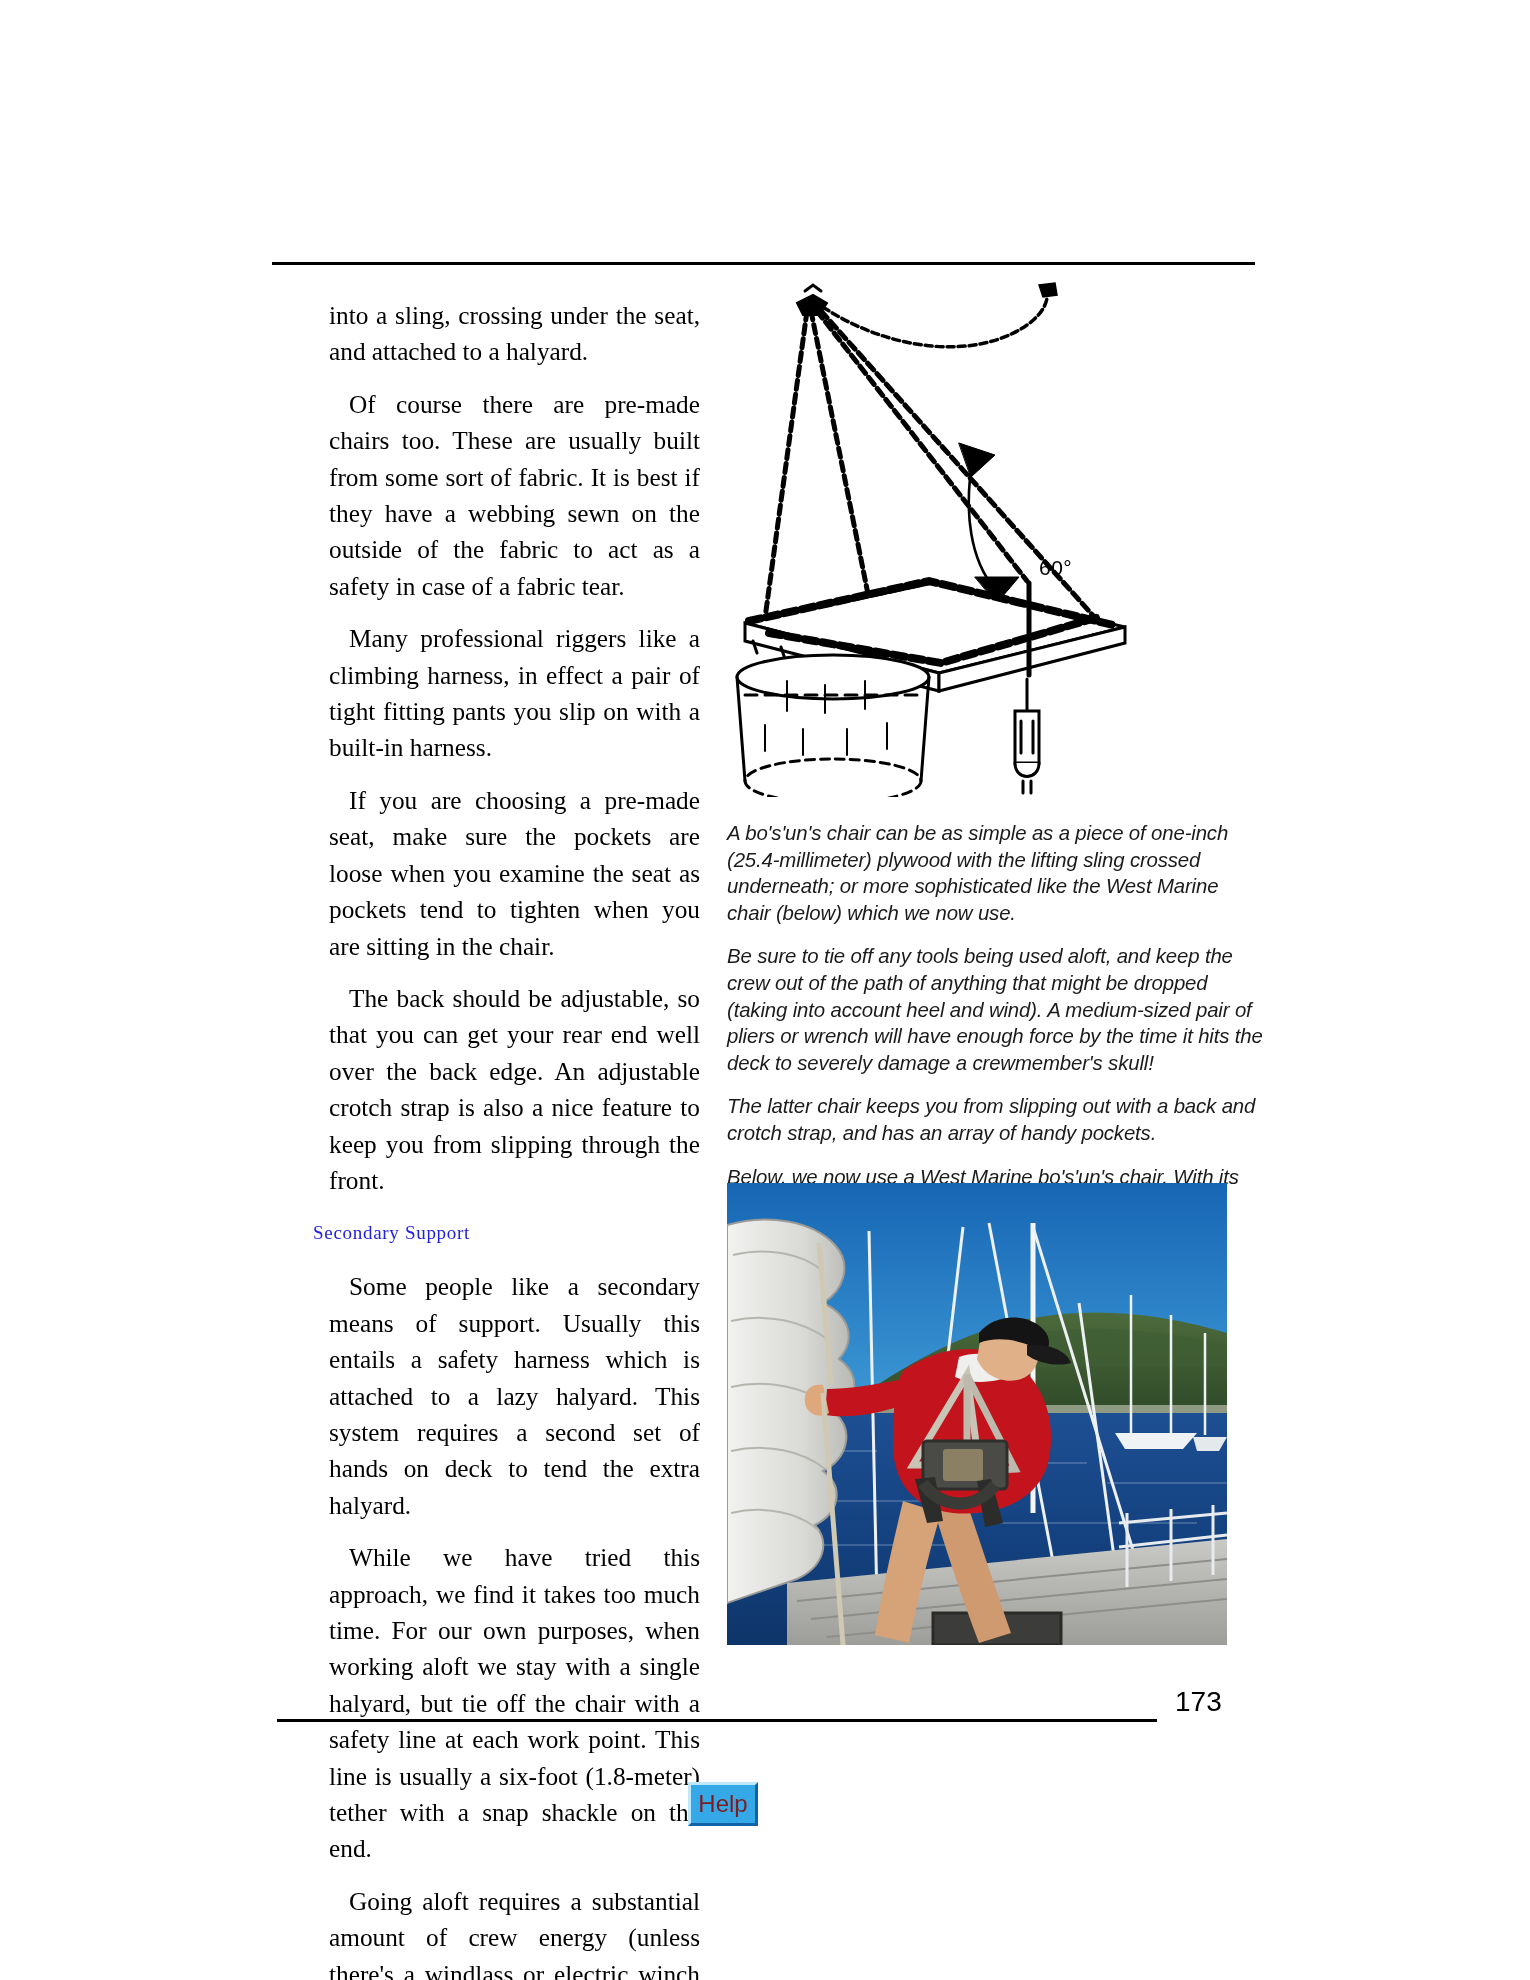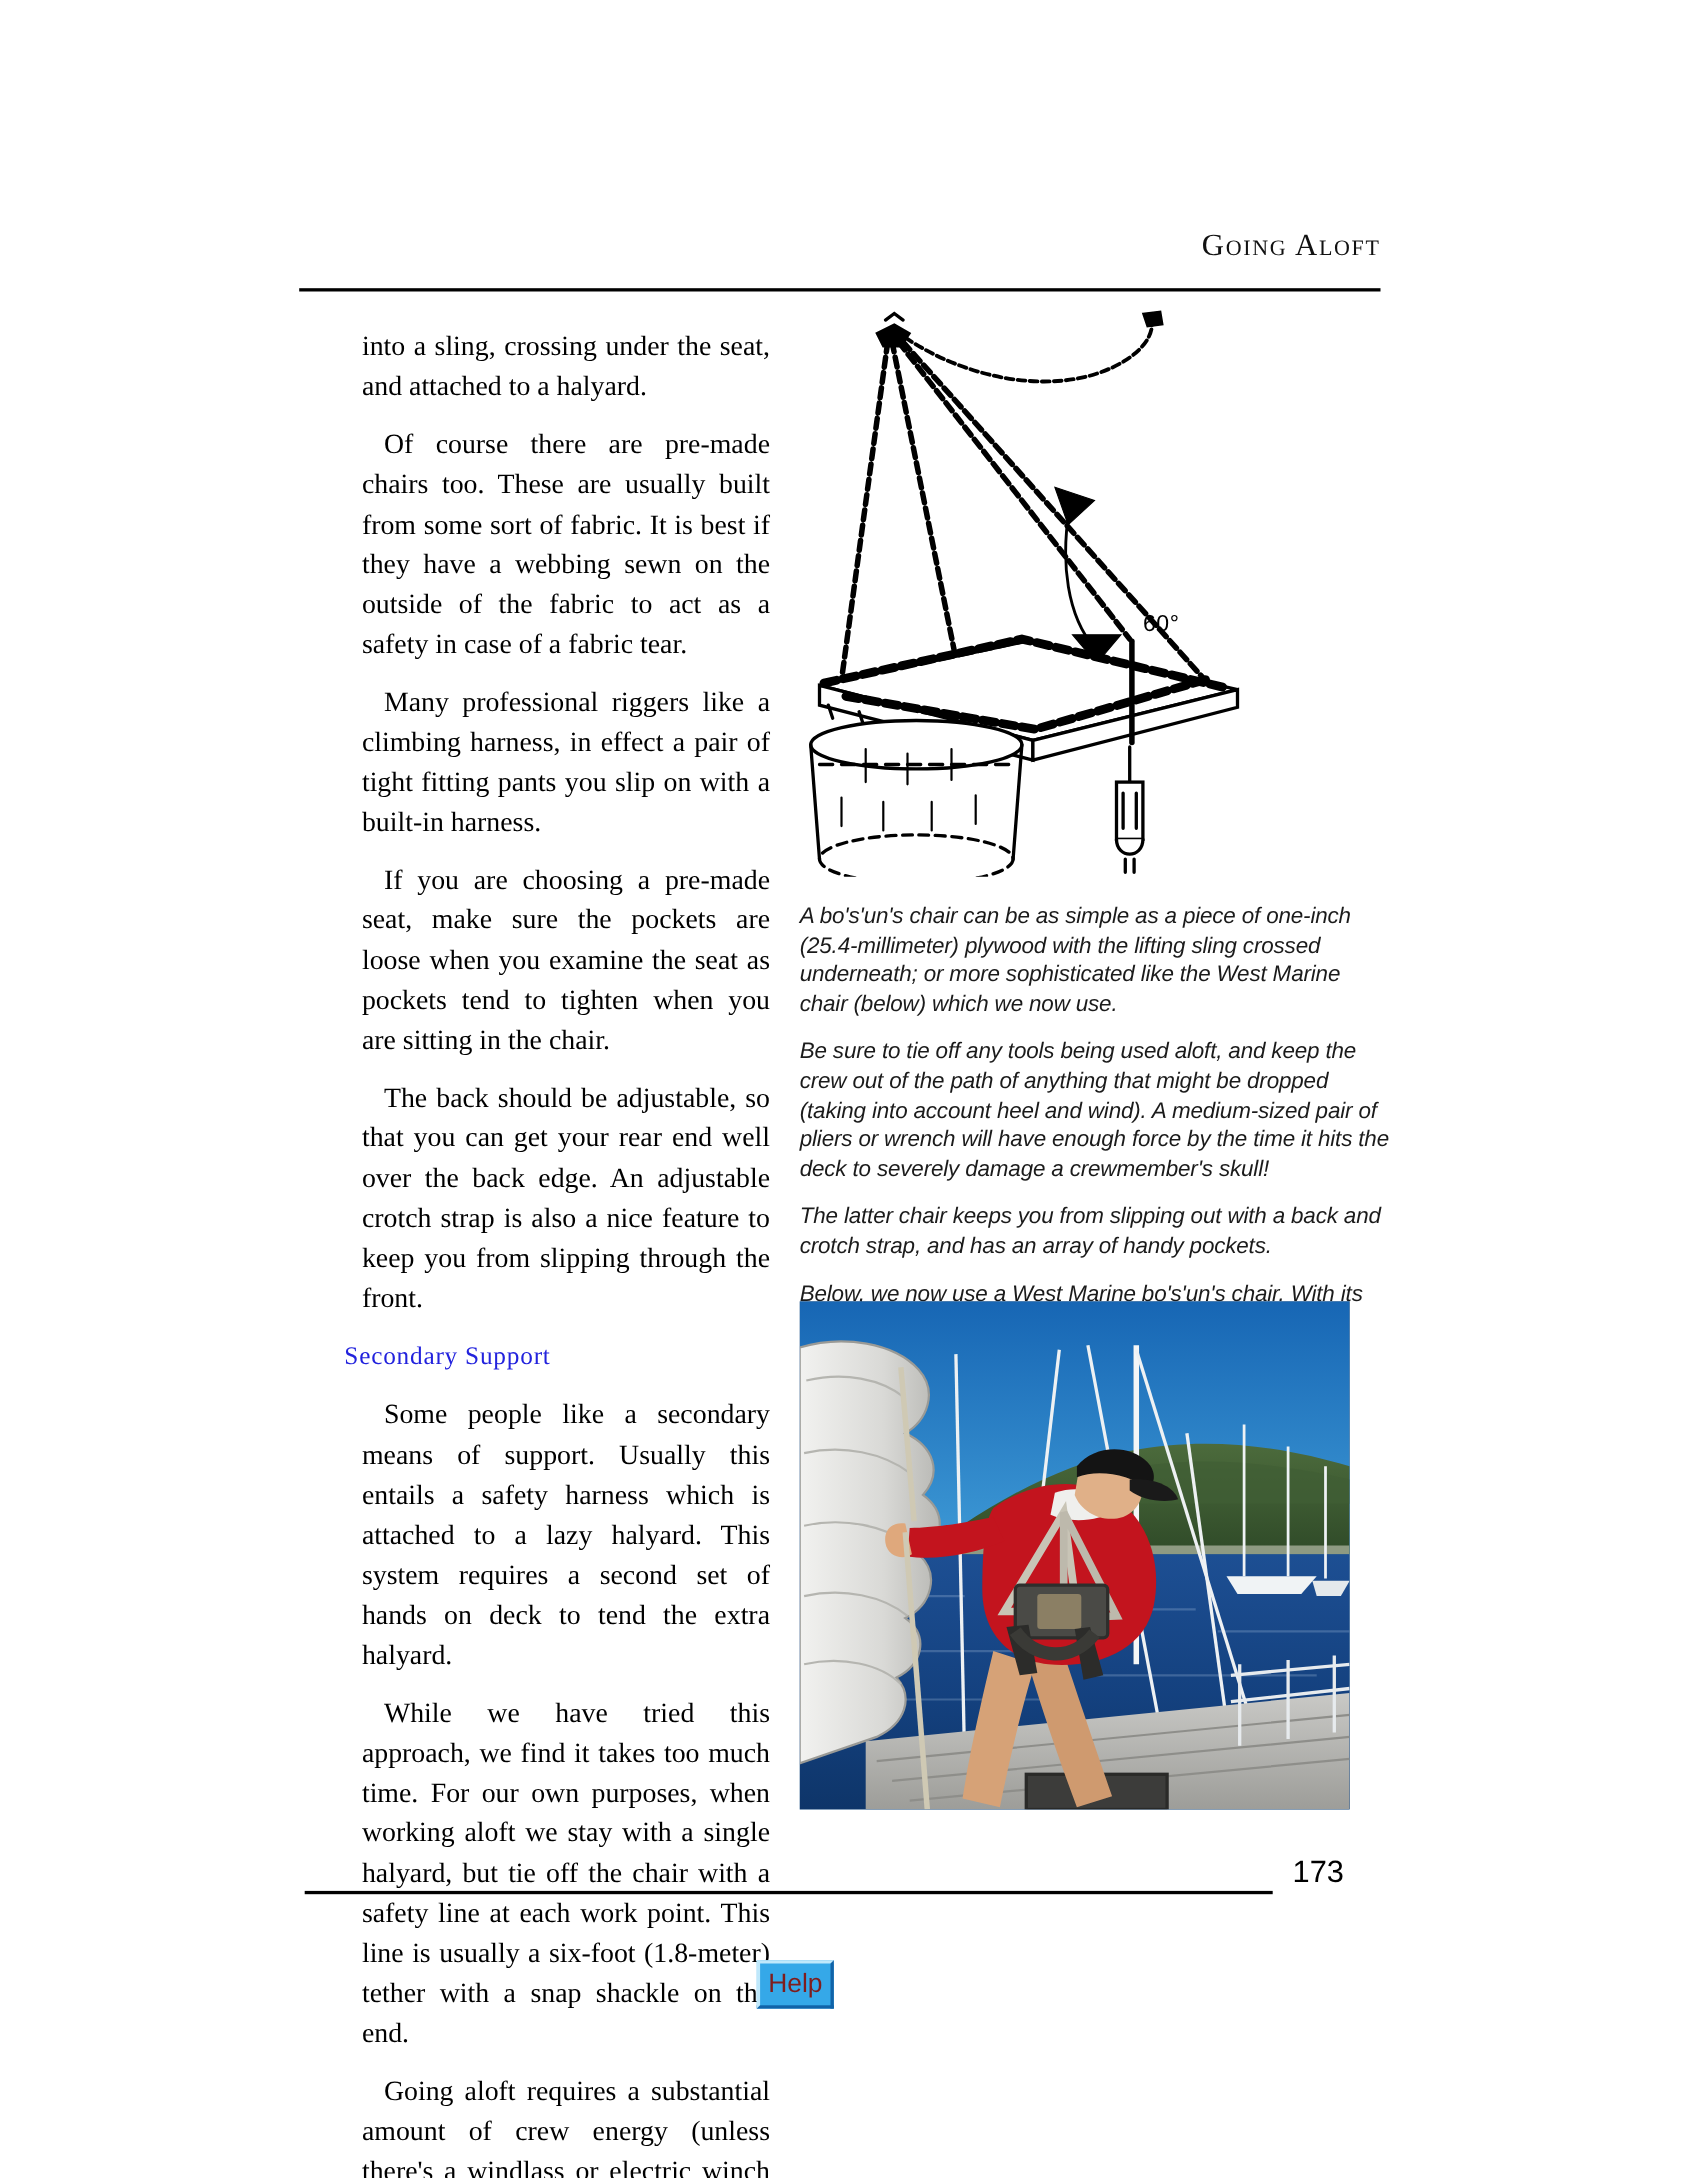--- a/index.html
+++ b/index.html
@@ -54,21 +54,21 @@
   .col-left p {
     margin: 16px;
     text-indent: 20px;
     hyphens: auto;
   }
   .col-left p.noindent { text-indent: 0; }
   .col-left h3 {
     margin: 2px 0 0 0;
     font-family: "Liberation Serif", serif;
     font-weight: normal;
-    font-size: 23px;
+    font-size: 19px;
     line-height: 38px;
     letter-spacing: 0.7px;
     text-align: left;
   }
 
   
   .col-right {
     position: absolute;
     left: 727px;
     top: 281px;
@@ -161,21 +161,20 @@
     font-size: 24px;
     color: #7f1d1d;
     cursor: pointer;
   }
 </style>
 </head>
 <body>
 
 <div class="page">
 
-  <div class="running-head">Going Aloft</div>
   <div class="head-rule"></div>
 
   <div class="col-left">
     <p class="noindent">into a sling, crossing under the seat, and attached to a halyard.</p>
     <p>Of course there are pre-made chairs too. These are usually built from some sort of fabric. It is best if they have a webbing sewn on the outside of the fabric to act as a safety in case of a fabric tear.</p>
     <p>Many professional riggers like a climbing harness, in effect a pair of tight fitting pants you slip on with a built-in harness.</p>
     <p>If you are choosing a pre-made seat, make sure the pockets are loose when you examine the seat as pockets tend to tighten when you are sitting in the chair.</p>
     <p>The back should be adjustable, so that you can get your rear end well over the back edge. An adjustable crotch strap is also a nice feature to keep you from slipping through the front.</p>
 
     <h3 style="color:#2222dd">Secondary Support</h3>

